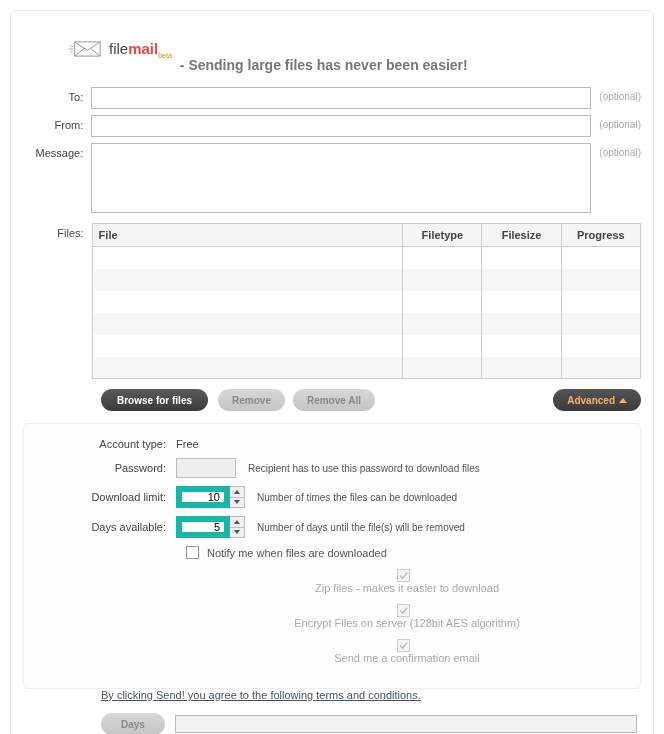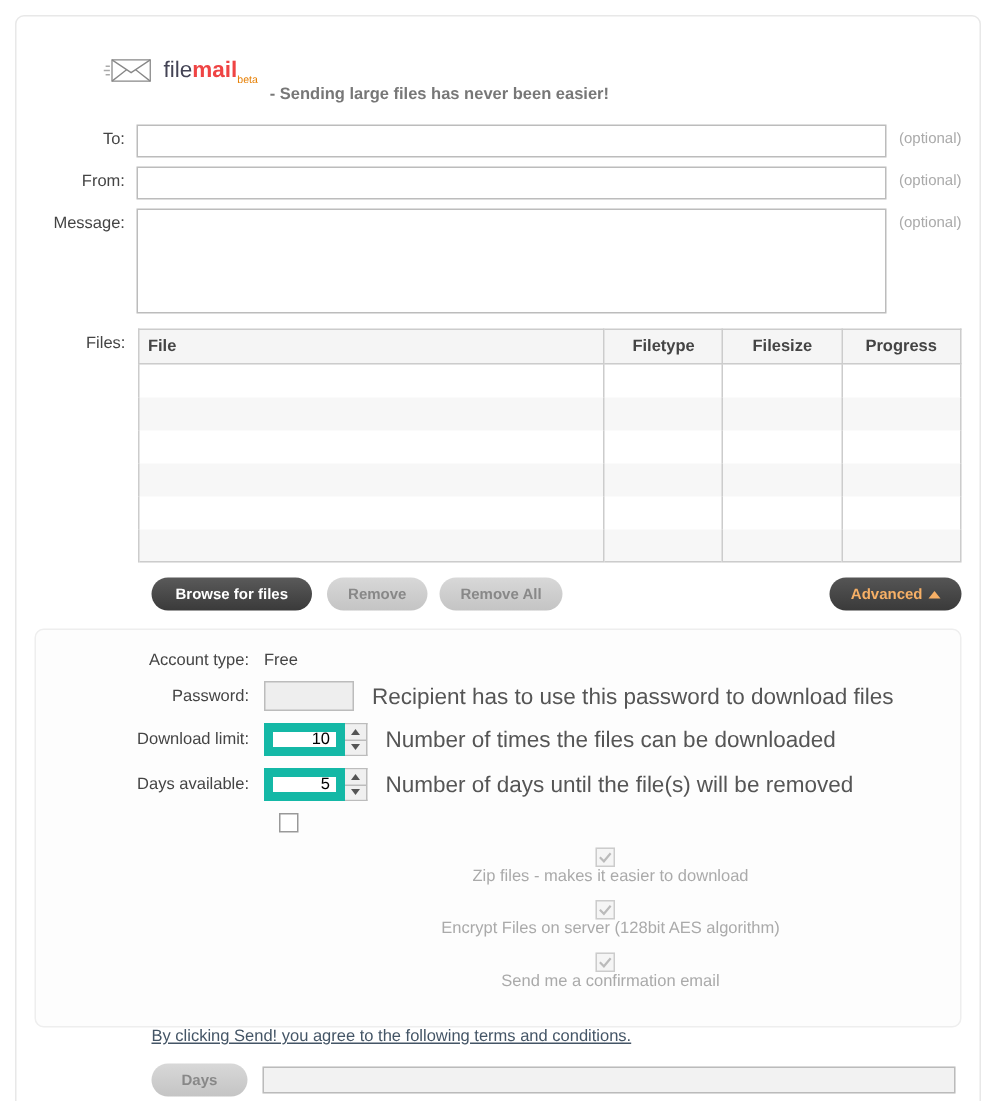--- a/index.html
+++ b/index.html
@@ -5,21 +5,21 @@
 * { box-sizing: border-box; margin: 0; padding: 0; font-family: Verdana, Arial, sans-serif; }
 body { background: #fff; padding: 10px; font-size: 11px; color: #333; }
 .container { width: 644px; margin: 0 auto; border: 1px solid #e8e8e8; border-radius: 6px; padding: 14px 12px 18px 12px; }
 .logo-row { display: flex; align-items: center; gap: 6px; margin-bottom: 14px; margin-left: 46px; }
 .logo-icon { width: 34px; height: 20px; position: relative; }
 .logo-icon svg { width: 100%; height: 100%; }
 .logo-text { font-size: 15px; color: #334; }
 .logo-text .file { color: #445; font-weight: normal; }
 .logo-text .mail { color: #ef4444; font-weight: bold; }
 .logo-beta { font-size: 7px; color: #e67e00; vertical-align: sub; }
-.tagline { font-size: 11px; font-weight: bold; color: #777; margin-left: 2px; margin-top: 32px; }
+.tagline { font-size: 14px; font-weight: bold; color: #777; margin-left: 2px; margin-top: 32px; }
 .form-row { display: flex; align-items: flex-start; margin-bottom: 6px; }
 .form-label { width: 70px; text-align: right; padding-right: 8px; padding-top: 4px; font-size: 11px; color: #444; }
 .form-input-wrap { flex: 1; display: flex; align-items: flex-start; }
 .text-input { border: 1px solid #bcbcbc; height: 22px; width: 500px; padding: 2px 4px; font-size: 11px; }
 .textarea { border: 1px solid #bcbcbc; width: 500px; height: 70px; padding: 2px 4px; font-size: 11px; resize: none; }
 .optional { color: #aaa; font-size: 10px; margin-left: 8px; padding-top: 4px; }
 .files-row { display: flex; margin-top: 10px; }
 .files-table { border: 1px solid #ccc; width: 562px; border-collapse: collapse; }
 .files-table th { background: #f5f5f5; border: 1px solid #ccc; padding: 5px 6px; font-size: 11px; font-weight: bold; color: #444; text-align: left; }
 .files-table th.center { text-align: center; }
@@ -43,21 +43,21 @@
 .small-field { border: 1px solid #bcbcbc; height: 20px; width: 60px; padding: 2px 4px; font-size: 11px; }
 .small-field[disabled] { background: #eee; color: #888; }
 .num-wrap { display: inline-flex; }
 .num-input { border: 6px solid #14b8a6; height: 22px; width: 54px; text-align: right; padding-right: 4px; font-size: 11px; }
 .spinner { display: flex; flex-direction: column; border: 1px solid #bcbcbc; border-left: none; height: 22px; }
 .spin-btn { width: 14px; height: 11px; background: #f0f0f0; border: none; display: flex; align-items: center; justify-content: center; cursor: pointer; padding: 0; }
 .spin-btn + .spin-btn { border-top: 1px solid #bcbcbc; }
 .arr { width: 0; height: 0; border-left: 3px solid transparent; border-right: 3px solid transparent; }
 .arr-up { border-bottom: 4px solid #555; }
 .arr-down { border-top: 4px solid #555; }
-.help-text { margin-left: 12px; color: #555; font-size: 15px; }
+.help-text { margin-left: 12px; color: #555; font-size: 10px; }
 .checkbox-row { display: flex; align-items: center; margin-left: 150px; margin-bottom: 10px; font-size: 11px; color: #555; }
 .checkbox-row.disabled { color: #aaa; flex-direction: column; }
 .checkbox { width: 13px; height: 13px; border: 1px solid #999; margin-right: 8px; display: inline-flex; align-items: center; justify-content: center; background: #fff; }
 .checkbox.disabled { background: #f5f5f5; border-color: #ccc; }
 .checkmark { width: 9px; height: 9px; }
 .terms-row { margin-left: 78px; }
 .terms-link { color: #445566; font-size: 11px; text-decoration: underline; }
 .send-row { display: flex; align-items: center; margin-top: 12px; padding-left: 78px; gap: 10px; }
 .progress-bar { flex: 1; height: 18px; border: 1px solid #bbb; background: #f2f2f2; margin-right: 4px; }
 </style>
@@ -209,20 +209,21 @@
           <button class="spin-btn">
               <span class="arr arr-down"></span>
             </button>
         </div>
       </div>
       <span class="help-text">Number of days until the file(s) will be removed</span>
     </div>
 
     <div class="checkbox-row">
       <span class="checkbox"></span>
+      <span>Notify me when files are downloaded</span>
     </div>
 
     <div class="checkbox-row disabled">
       <span class="checkbox disabled">
         <svg class="checkmark" viewBox="0 0 10 10">
             <path d="M1 5 L4 8 L9 2" stroke="#bbb" stroke-width="1.6" fill="none"></path>
           </svg>
       </span>
       <span>Zip files - makes it easier to download</span>
     </div>

